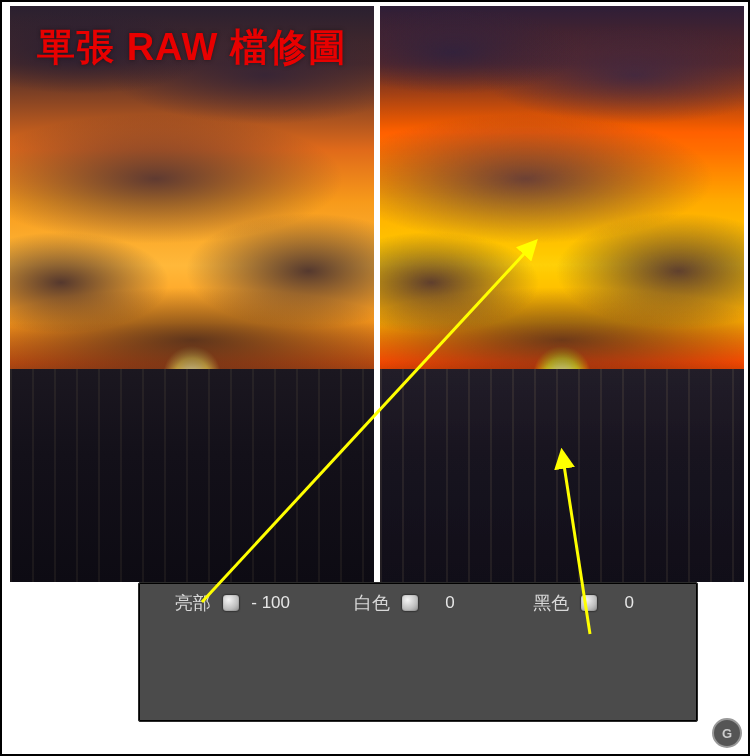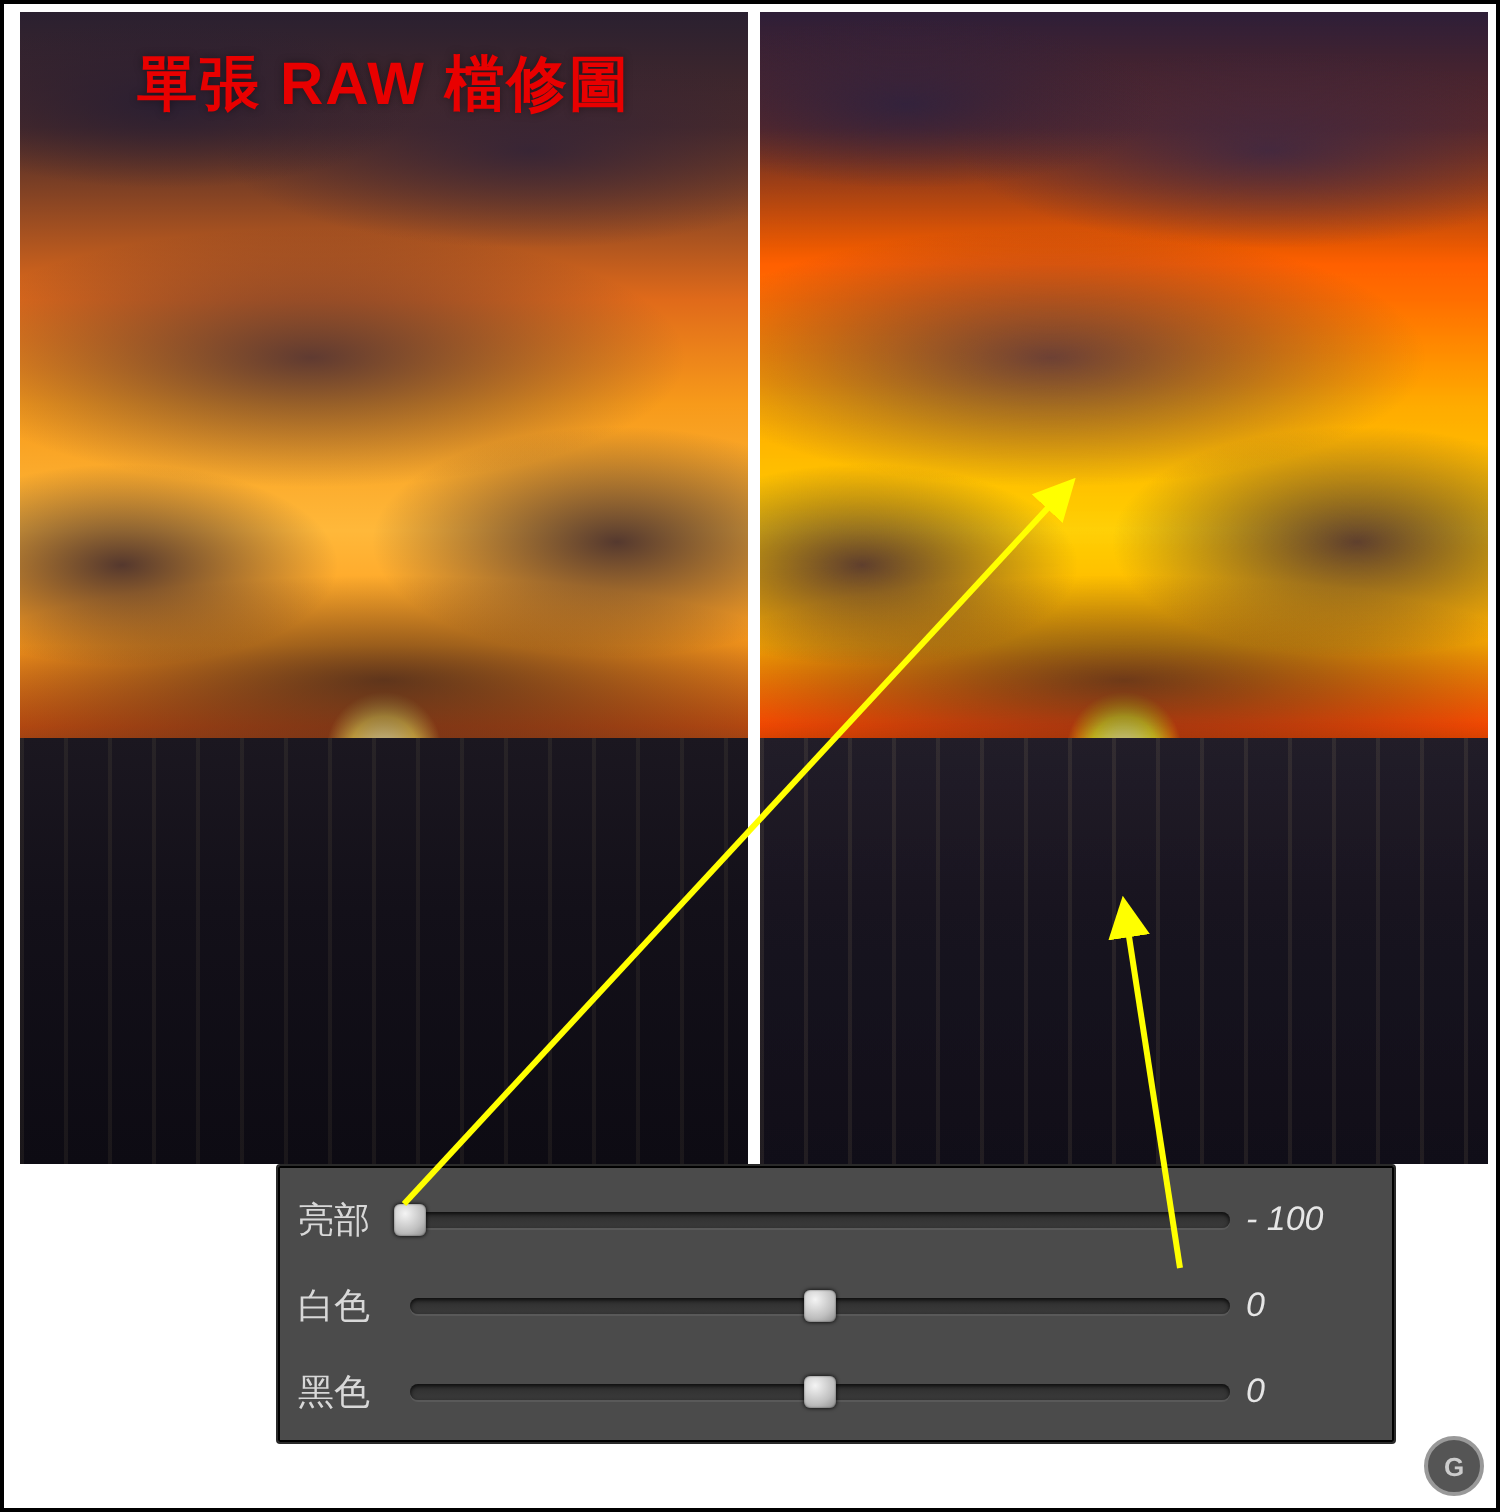--- a/index.html
+++ b/index.html
@@ -54,32 +54,32 @@
   .photo .city{
     position:absolute;left:0;right:0;bottom:0;height:37%;
     background:
       repeating-linear-gradient(90deg, rgba(255,230,150,.06) 0 2px, rgba(0,0,0,0) 2px 22px),
       linear-gradient(to bottom,#1b1720 0%,#131019 40%,#0d0b13 100%);
   }
   .photo.right .city{filter:brightness(1.25);}
   .photo .caption{
     position:absolute;top:16px;left:0;right:0;
     text-align:center;
-    font-size:30px;font-weight:700;letter-spacing:1px;
+    font-size:38px;font-weight:700;letter-spacing:1px;
     color:#e80000;
     text-shadow:0 0 4px rgba(0,0,0,.4);
   }
 
   
   .panel{
     position:absolute;left:136px;top:580px;width:560px;height:140px;
     background:#4b4b4b;border:1px solid #2a2a2a;border-radius:2px;
     box-shadow:0 0 0 1px #000 inset;
     padding:6px 10px 4px 10px;box-sizing:border-box;
-    display:flex;flex-direction:column;justify-content:space-around;
+    display:flex;flex-direction:row;justify-content:space-around;
   }
   .row{display:flex;align-items:center;height:28px;}
   .row .lbl{
     width:48px;color:#d8d8d8;font-size:18px;text-align:left;
     user-select:none;
   }
   .row .track{
     position:relative;flex:1;height:14px;margin:0 8px;
   }
   .row .track .rail{
@@ -89,22 +89,22 @@
     box-shadow:inset 0 1px 2px rgba(0,0,0,.8),0 1px 0 rgba(255,255,255,.08);
   }
   .row .track .knob{
     position:absolute;top:50%;transform:translate(-50%,-50%);
     width:16px;height:16px;border-radius:3px;
     background:radial-gradient(circle at 35% 30%,#f4f4f4,#bfbfbf 60%,#8a8a8a);
     box-shadow:0 0 2px #000, inset 0 0 1px rgba(0,0,0,.6);
     cursor:pointer;
   }
   .row .val{
-    width:64px;color:#e6e6e6;font-size:17px;text-align:left;
-    font-variant-numeric:tabular-nums;white-space:pre;font-style:italic;
+    width:64px;color:#e6e6e6;font-size:17px;text-align:center;
+    font-variant-numeric:tabular-nums;white-space:pre;
   }
 
   
   svg.arrows{position:absolute;left:0;top:0;width:750px;height:756px;pointer-events:none;}
 
   
   .badge{
     position:absolute;right:6px;bottom:6px;width:26px;height:26px;
     border-radius:50%;background:#555;border:2px solid #999;
     display:flex;align-items:center;justify-content:center;

